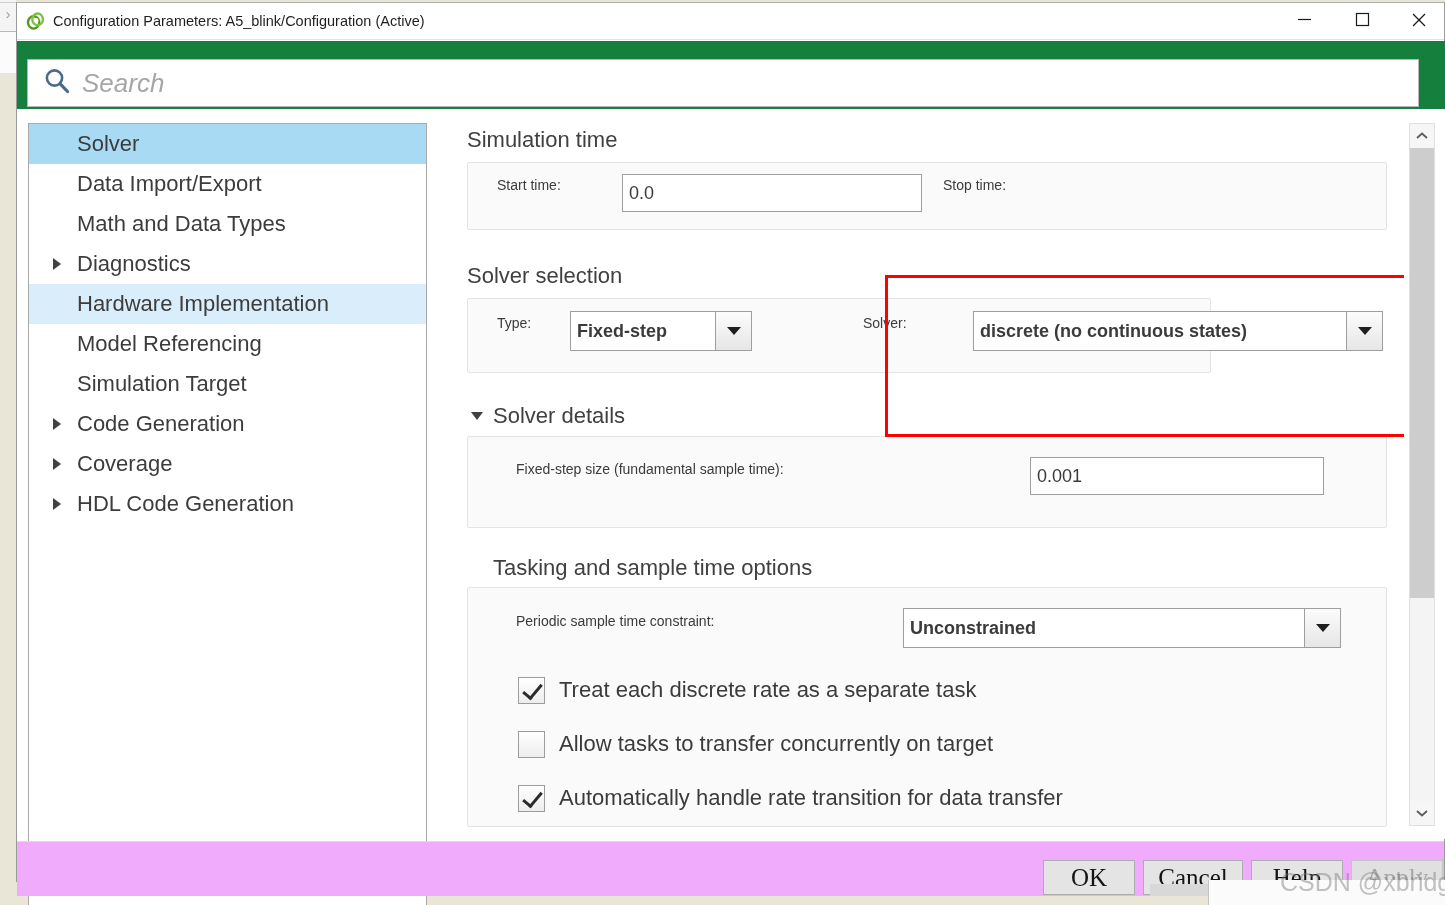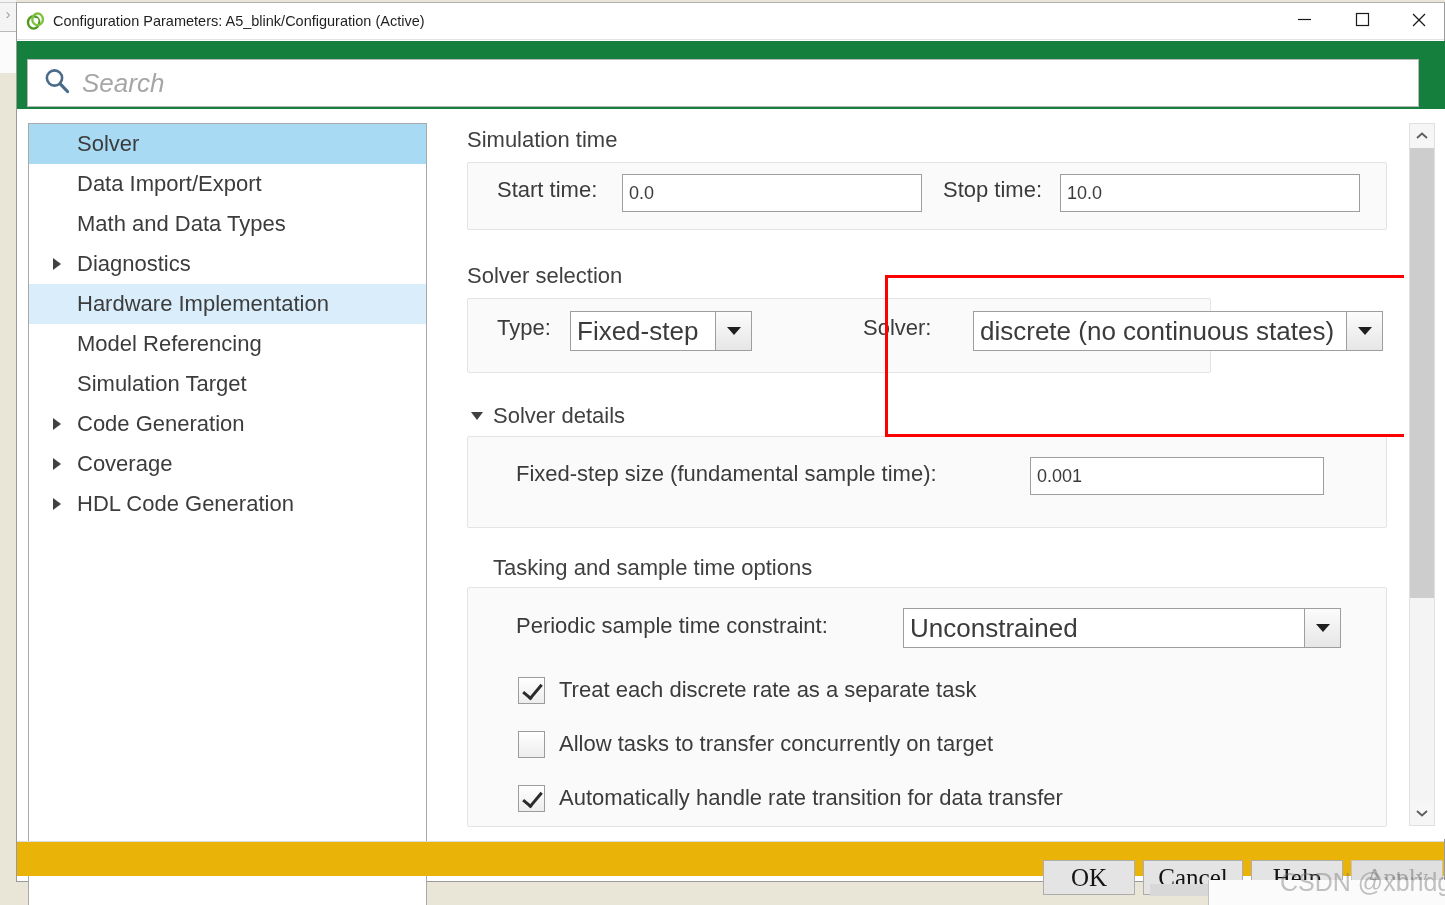--- a/index.html
+++ b/index.html
@@ -152,42 +152,42 @@
     border-left: 6px solid transparent;
     border-right: 6px solid transparent;
   }
 
   .group-box {
     border: 1px solid #e4e4e4;
     background: #fafafa;
     border-radius: 2px;
   }
   .field-label {
-    font-size: 22px; color: #3b3b3b; white-space: nowrap;
+    font-size: 14px; color: #3b3b3b; white-space: nowrap;
   }
   .text-field {
     background: #ffffff;
     border: 1px solid #9e9e9e;
     height: 38px;
     font-family: "Liberation Sans", sans-serif;
     font-size: 18px; color: #3b3b3b;
     padding: 0 6px;
     outline: none;
   }
   .combo {
     display: flex; align-items: stretch;
     height: 40px;
     border: 1px solid #9e9e9e;
     background: #ffffff;
     cursor: default;
   }
   .combo-value {
     flex: 1; display: flex; align-items: center;
-    font-size: 26px; color: #3b3b3b;
-    padding-left: 6px; white-space: nowrap; overflow: hidden;
+    font-size: 18px; color: #3b3b3b;
+    padding-left: 6px; white-space: nowrap; overflow: hidden; font-weight: bold;
   }
   .combo-arrow {
     width: 36px;
     background: linear-gradient(#fcfcfc, #e6e6e6);
     border-left: 1px solid #9e9e9e;
     display: flex; align-items: center; justify-content: center;
   }
   .combo-arrow i {
     display: block; width: 0; height: 0;
     border-top: 8px solid #1f1f1f;
@@ -271,22 +271,22 @@
   #scroll-down { bottom: 0; }
   #scroll-thumb {
     position: absolute; left: 0; top: 24px;
     width: 24px; height: 450px;
     background: #cdcdcd;
   }
 
   
   #footer-bar {
     position: absolute; left: 0; top: 838px;
-    width: 1427px; height: 35px;
-    background: #eab308;
+    width: 1427px; height: 55px;
+    background: #f0abfc;
     border-top: 1px solid #dcdcdc;
   }
   .dlg-btn {
     position: absolute; top: 18px;
     height: 35px;
     background: #e4e4e4;
     border: 1px solid #adadad;
     font-family: "Liberation Serif", serif;
     font-size: 25px;
     color: #141414;
@@ -421,21 +421,20 @@
       </div>
     </div>
 
     <div id="content-pane">
 
       <div class="section-heading" id="sim-time-heading">Simulation time</div>
       <div class="group-box" id="sim-time-group">
         <span class="field-label" id="start-label">Start time:</span>
         <input class="text-field" id="start-time-input" type="text" value="0.0" style="">
         <span class="field-label" id="stop-label">Stop time:</span>
-        <input class="text-field" id="stop-time-input" type="text" value="10.0" style="">
       </div>
 
       <div class="section-heading" id="solver-sel-heading">Solver selection</div>
       <div class="group-box" id="solver-sel-group">
         <span class="field-label" id="type-label">Type:</span>
         <div class="combo" id="type-combo">
           <span class="combo-value">Fixed-step</span>
           <span class="combo-arrow">
               <i></i>
             </span>

